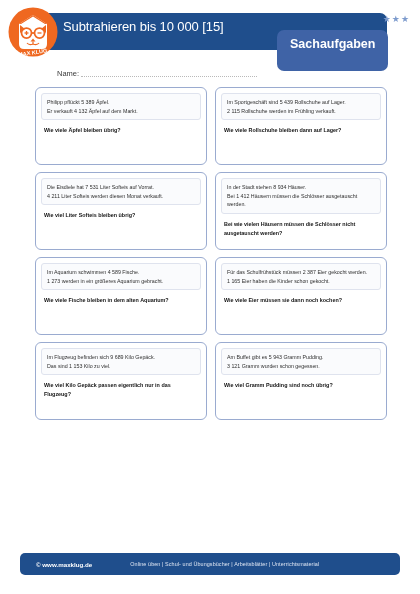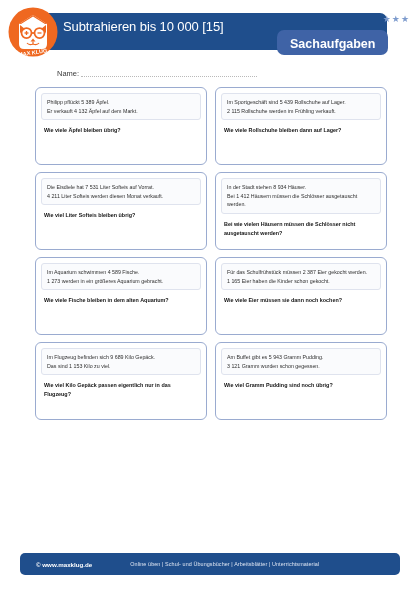--- a/index.html
+++ b/index.html
@@ -48,21 +48,21 @@
   }
   .badge {
     position: absolute;
     left: 277px;
     top: 30px;
     background: #3f63a6;
     color: #ffffff;
     font-size: 12.5px;
     font-weight: bold;
     border-radius: 7px;
-    padding: 7px 13px 4px 13px;
+    padding: 7px 13px 20px 13px;
     white-space: nowrap;
   }
 
   
   .logo {
     position: absolute;
     left: 8px;
     top: 7px;
     width: 50px;
     height: 50px;

